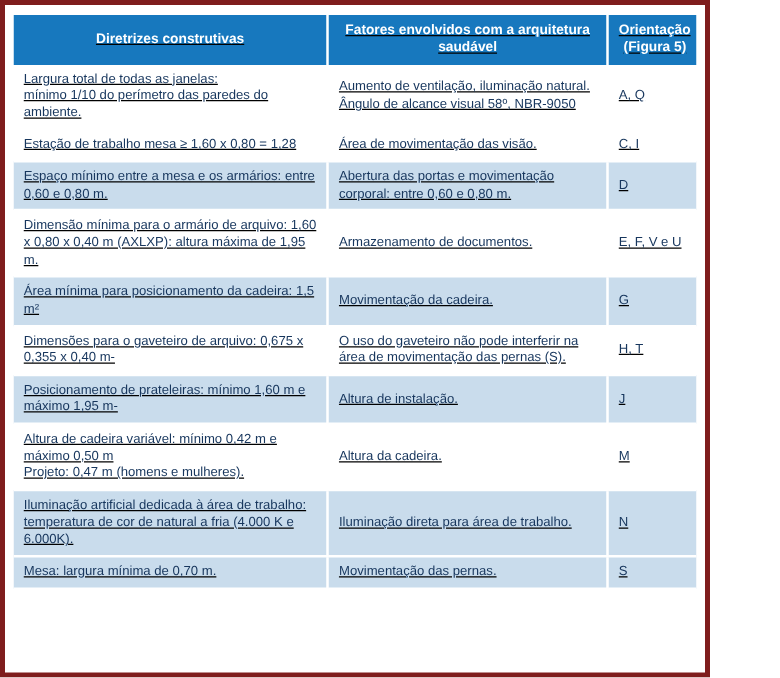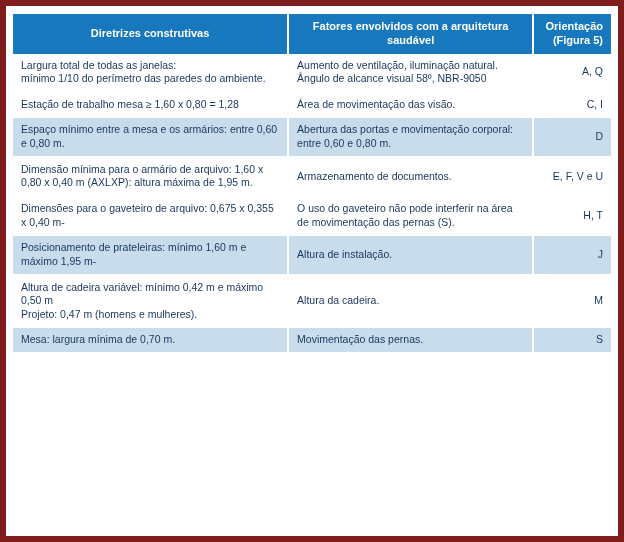--- a/index.html
+++ b/index.html
@@ -4,24 +4,25 @@
 <style>
   * { box-sizing: border-box; margin: 0; padding: 0; }
   html, body { background: #ffffff; }
   body {
     width: 624px;
     height: 542px;
     font-family: "Liberation Sans", sans-serif;
     overflow: hidden;
   }
   .page {
-    width: 624px;
+    width: 568px;
     height: 542px;
     padding: 8px 7px 0 7px;
-    border: 6px solid #7f1d1d;
+    border: 4px solid #7f1d1d;
+    text-decoration: underline;
   }
   table {
     width: 100%;
     border-collapse: collapse;
     table-layout: fixed;
   }
   col.c1 { width: 46%; }
   col.c2 { width: 41%; }
   col.c3 { width: 13%; }
   th {
@@ -43,21 +44,21 @@
     padding: 5px 8px;
     vertical-align: middle;
     white-space: pre-line;
     line-height: 1.3;
     border-right: 2px solid #ffffff;
     border-bottom: 2px solid #ffffff;
     background: #ffffff;
   }
   td:last-child { border-right: none; }
   tr.row-alt td { background: var(--alt-bg, #C9DCEC); }
-  td.orient { text-align: right; }
+  td.orient { text-align: left; }
 </style>
 </head>
 <body>
 
 <div class="page">
   <table>
     <colgroup>
       <col class="c1">
       <col class="c2">
       <col class="c3">
@@ -86,37 +87,47 @@
         <tr class="row-alt">
     <td>Espaço mínimo entre a mesa e os armários: entre 0,60 e 0,80 m.</td>
     <td>Abertura das portas e movimentação corporal: entre 0,60 e 0,80 m.</td>
     <td class="orient">D</td>
   </tr>
         <tr>
     <td>Dimensão mínima para o armário de arquivo: 1,60 x 0,80 x 0,40 m (AXLXP): altura máxima de 1,95 m.</td>
     <td>Armazenamento de documentos.</td>
     <td class="orient">E, F, V e U</td>
   </tr>
+        <tr class="row-alt">
+    <td>Área mínima para posicionamento da cadeira: 1,5 m²</td>
+    <td>Movimentação da cadeira.</td>
+    <td class="orient">G</td>
+  </tr>
         <tr>
     <td>Dimensões para o gaveteiro de arquivo: 0,675 x 0,355 x 0,40 m-</td>
     <td>O uso do gaveteiro não pode interferir na área de movimentação das pernas (S).</td>
     <td class="orient">H, T</td>
   </tr>
         <tr class="row-alt">
     <td>Posicionamento de prateleiras: mínimo 1,60 m e máximo 1,95 m-</td>
     <td>Altura de instalação.</td>
     <td class="orient">J</td>
   </tr>
         <tr>
     <td>Altura de cadeira variável:  mínimo 0,42 m e máximo 0,50 m
 Projeto: 0,47 m (homens e mulheres).</td>
     <td>Altura da cadeira.</td>
     <td class="orient">M</td>
   </tr>
         <tr class="row-alt">
+    <td>Iluminação artificial dedicada à área de trabalho: temperatura de cor de natural a fria (4.000 K e 6.000K).</td>
+    <td>Iluminação direta para área de trabalho.</td>
+    <td class="orient">N</td>
+  </tr>
+        <tr class="row-alt">
     <td>Mesa: largura mínima de 0,70 m.</td>
     <td>Movimentação das pernas.</td>
     <td class="orient">S</td>
   </tr>
       </tbody>
   </table>
 
 </div>
 
 </body></html>

